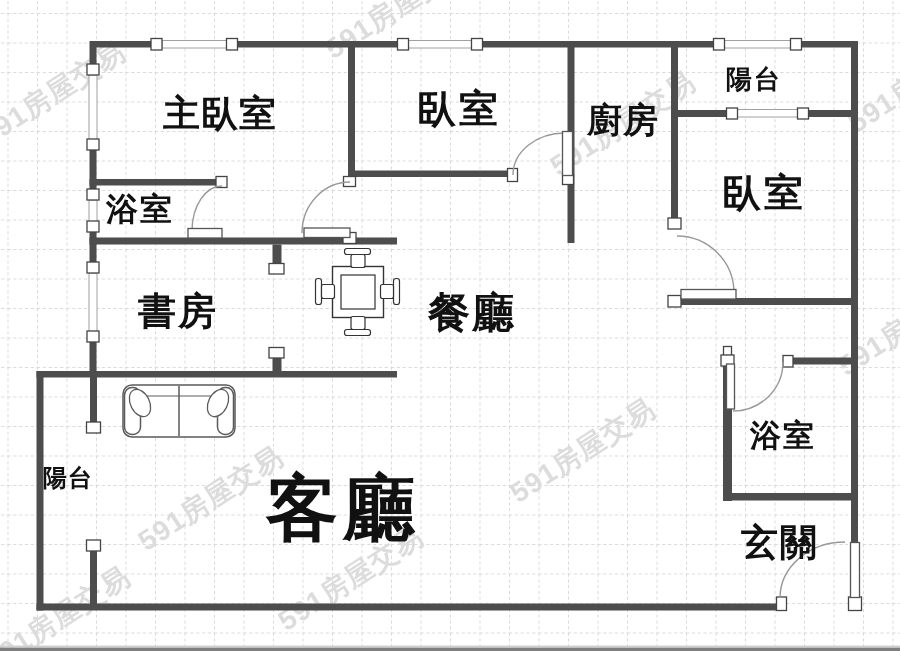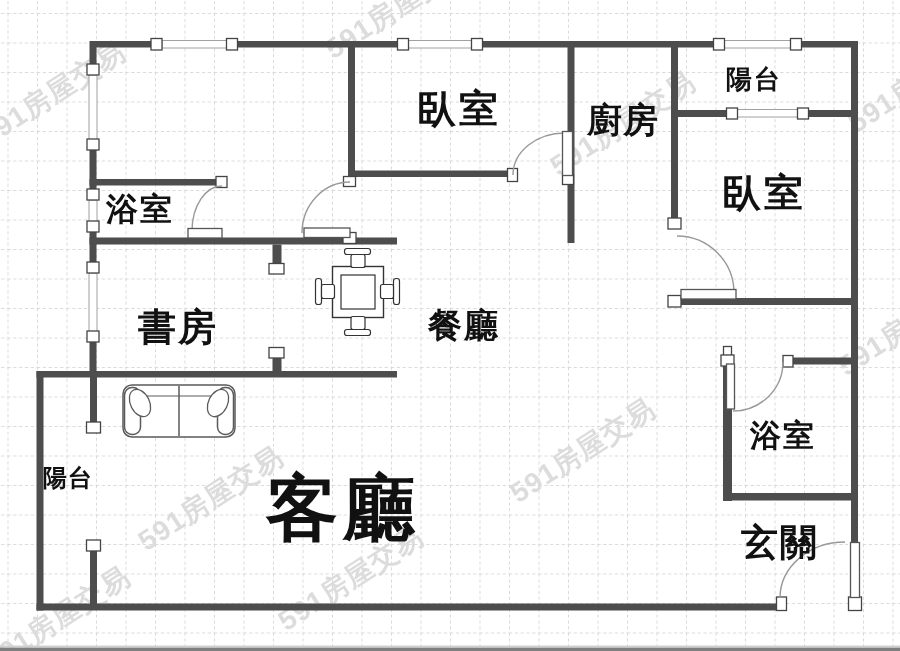--- a/index.html
+++ b/index.html
@@ -18,22 +18,22 @@
   .lbl{
     position:absolute;font-weight:bold;color:#111111;line-height:1;
     white-space:nowrap;z-index:5;
   }
   #lbl-master   {left:163px;top:95px; font-size:37px;letter-spacing:1px;}
   #lbl-bed-top  {left:417px;top:89px; font-size:39px;letter-spacing:3px;}
   #lbl-kitchen  {left:587px;top:102px;font-size:35px;letter-spacing:1px;text-align:right;}
   #lbl-balc-top {left:726px;top:66px; font-size:26px;letter-spacing:2px;}
   #lbl-bed-right{left:722px;top:173px;font-size:39px;letter-spacing:3px;}
   #lbl-bath-up  {left:106px;top:193px;font-size:32px;letter-spacing:2px;}
-  #lbl-study    {left:138px;top:308px;font-size:38px;letter-spacing:2px;}
-  #lbl-dining   {left:428px;top:292px;font-size:34px;letter-spacing:2px;margin-top:16px;}
+  #lbl-study    {left:138px;top:292px;font-size:38px;letter-spacing:2px;}
+  #lbl-dining   {left:428px;top:292px;font-size:42px;letter-spacing:2px;}
   #lbl-bath-low {left:750px;top:420px;font-size:31px;letter-spacing:2px;}
   #lbl-living   {left:266px;top:472px;font-size:72px;letter-spacing:5px;}
   #lbl-balc-bot {left:43px;top:466px;font-size:24px;letter-spacing:1px;}
   #lbl-entry    {left:741px;top:524px;font-size:37px;letter-spacing:2px;}
   .plan-layer{z-index:3;}
   .grid-layer{z-index:1;}
 </style>
 </head>
 <body>
 
@@ -168,20 +168,21 @@
       <rect x="393.5" y="278.5" width="6" height="26" rx="2.5" stroke-width="1.2"></rect>
       <rect x="380.5" y="284.5" width="13" height="14" rx="2" stroke-width="1.2"></rect>
     </g>
 
     <g>
       <rect x="0" y="645.5" width="900" height="2.2" fill="#cfcfcf"></rect>
       <rect x="0" y="647.7" width="900" height="3.3" fill="#7f7f7f"></rect>
     </g>
   </svg>
 
+  <div class="lbl" id="lbl-master">主臥室</div>
   <div class="lbl" id="lbl-bed-top">臥室</div>
   <div class="lbl" id="lbl-kitchen">廚房</div>
   <div class="lbl" id="lbl-balc-top">陽台</div>
   <div class="lbl" id="lbl-bed-right">臥室</div>
   <div class="lbl" id="lbl-bath-up">浴室</div>
   <div class="lbl" id="lbl-study">書房</div>
   <div class="lbl" id="lbl-dining">餐廳</div>
   <div class="lbl" id="lbl-bath-low">浴室</div>
   <div class="lbl" id="lbl-living">客廳</div>
   <div class="lbl" id="lbl-balc-bot">陽台</div>

